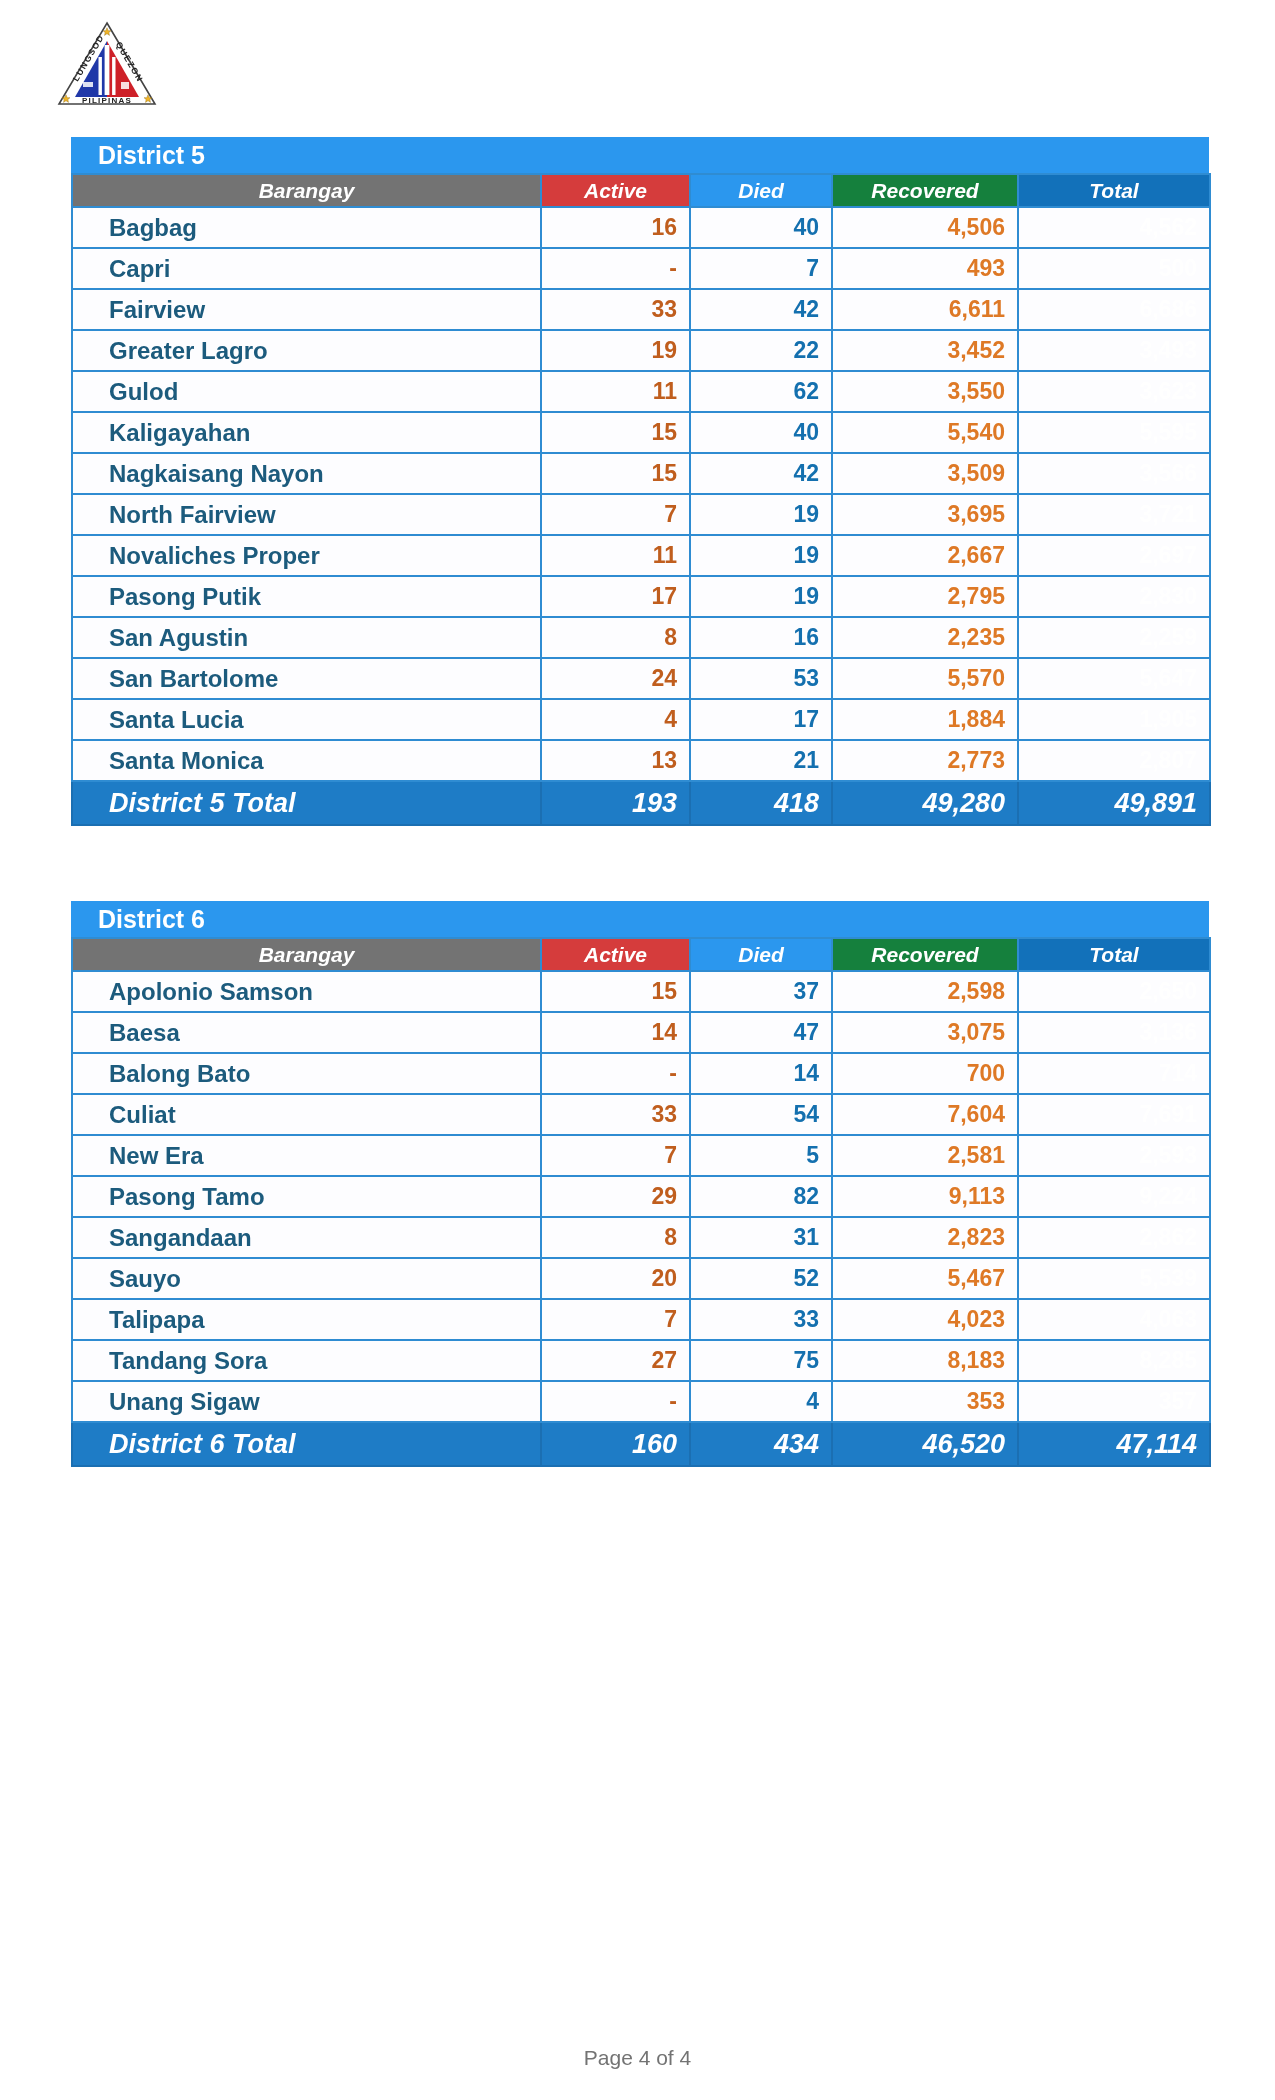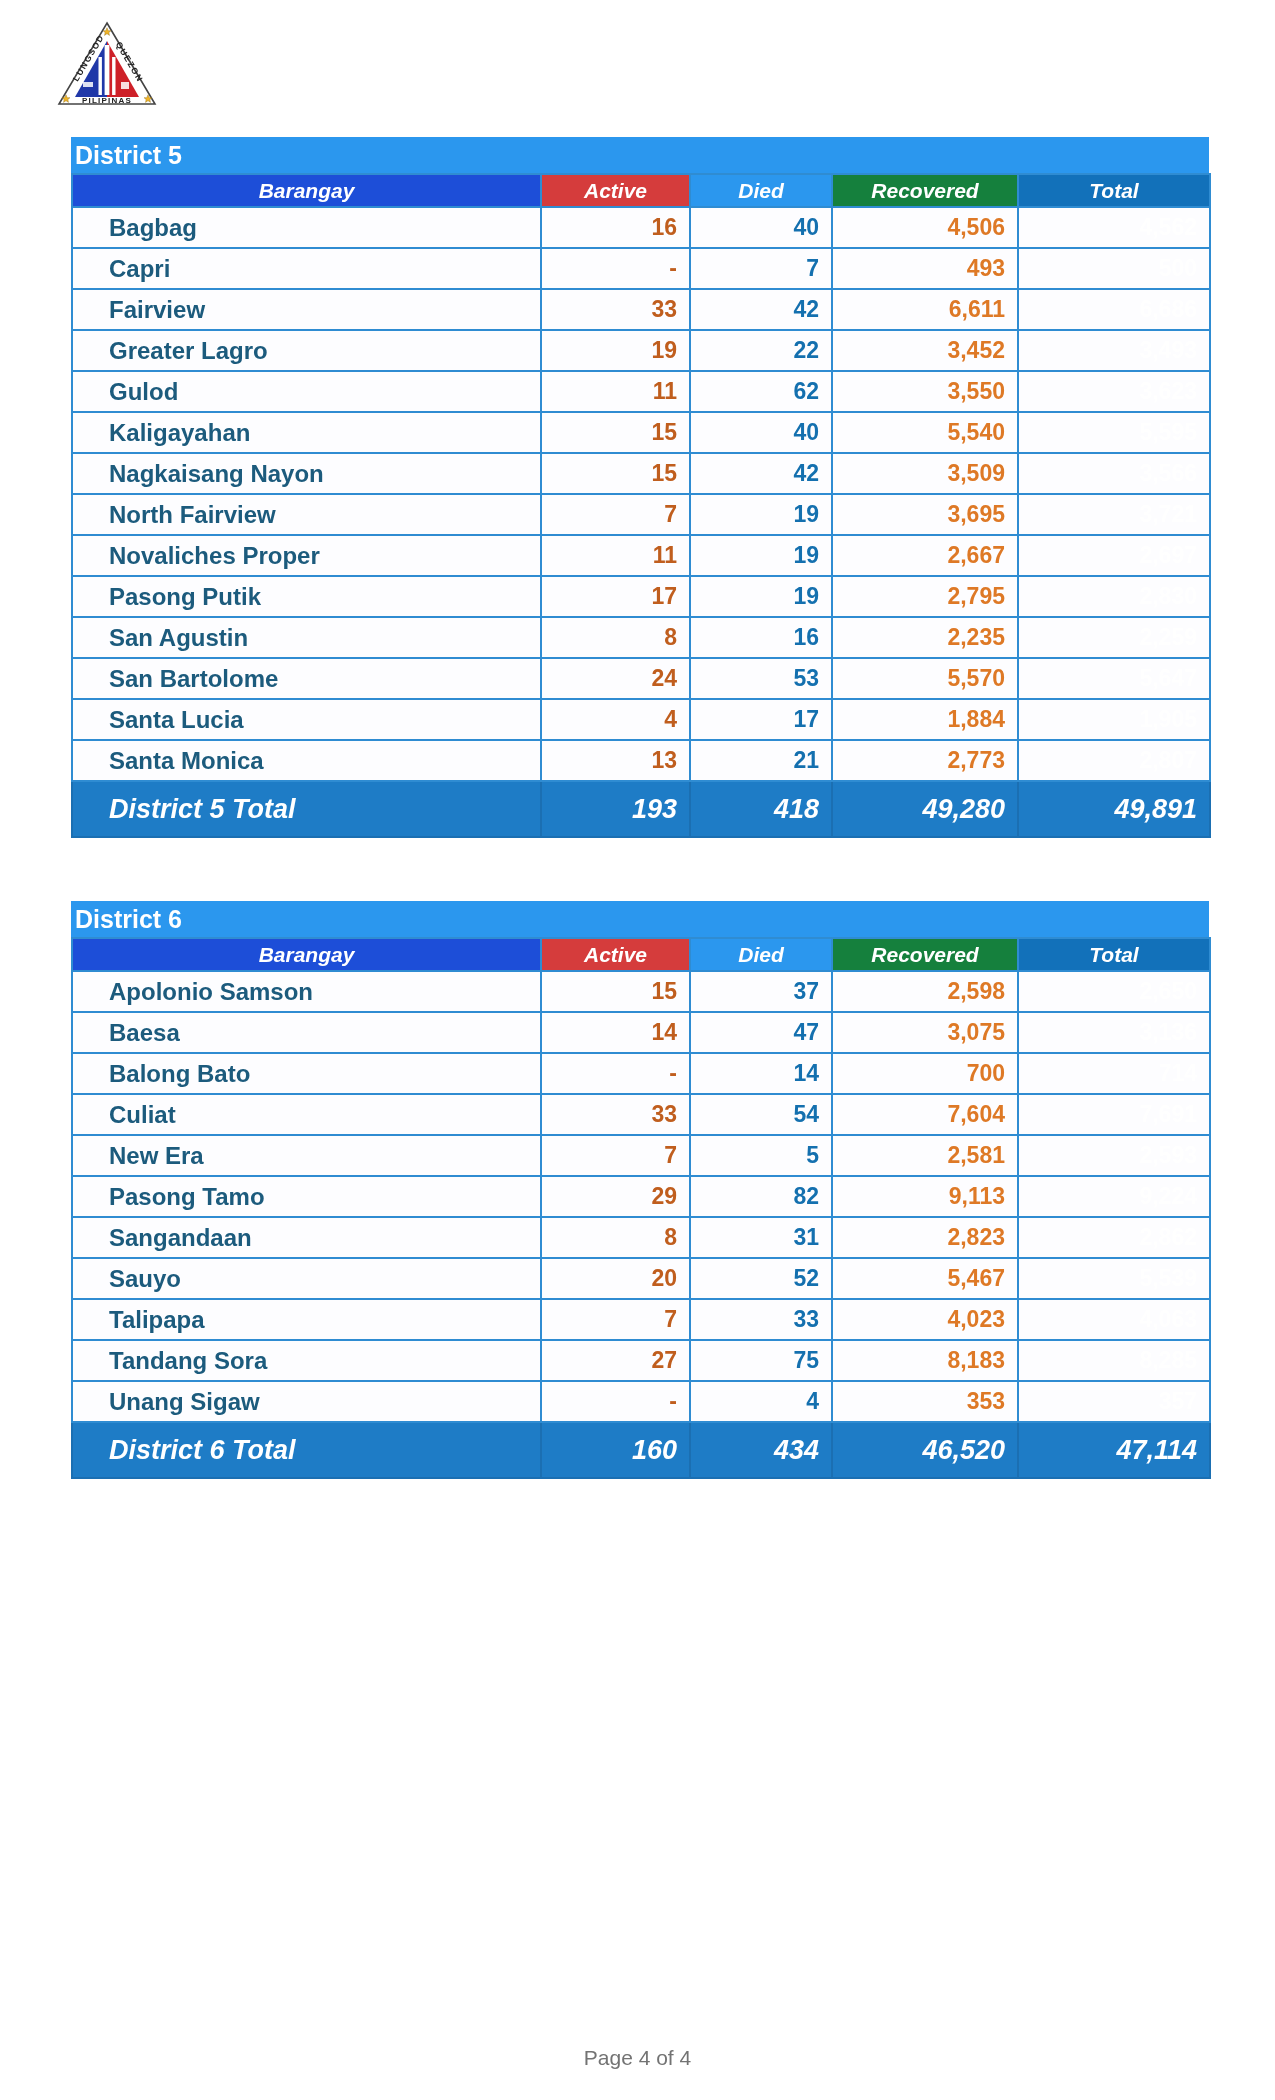--- a/index.html
+++ b/index.html
@@ -23,56 +23,56 @@
 
   
   .district-section { position:absolute; left:71px; width:1138px; }
   .section-d5 { top:137px; }
   .section-d6 { top:901px; }
 
   .district-banner {
     height:36px; line-height:36px;
     background:#2B97EE; color:#ffffff;
     font-size:25px; font-weight:bold;
-    padding-left:4px;
+    padding-left:27px;
     box-sizing:border-box;
   }
 
   table.covid-table {
     width:1138px; table-layout:fixed; border-collapse:collapse;
   }
   .covid-table th, .covid-table td {
     border:2px solid #2F8CD2;
     overflow:hidden; white-space:nowrap;
     box-sizing:border-box;
   }
   .covid-table thead th {
     height:33px;
     color:#ffffff; font-style:italic; font-weight:bold; font-size:21px;
     text-align:center; vertical-align:middle;
   }
-  th.col-barangay  { background:#1d4ed8; }
+  th.col-barangay  { background:#737373; }
   th.col-active    { background:#D53C3C; }
   th.col-died      { background:#2B97EE; }
   th.col-recovered { background:#15803d; }
   th.col-total     { background:#1271BA; }
 
   .covid-table tbody td { height:41px; background:#FDFDFF; vertical-align:middle; }
   td.cell-name {
     text-align:left; padding-left:36px;
     color:#1C5B7D; font-weight:bold; font-size:24px;
   }
   td.cell-num { text-align:right; padding-right:12px; font-weight:bold; font-size:23px; }
   td.cell-active    { color:#C05E1E; }
   td.cell-died      { color:#1470AF; }
   td.cell-recovered { color:#DE7926; }
   td.cell-total     { background:#1E7CC6; color:#ffffff; }
 
   tr.total-row td {
-    height:56px; background:#1E7CC6; color:#ffffff;
+    height:44px; background:#1E7CC6; color:#ffffff;
     font-style:italic; font-weight:bold;
     border-color:#1B6FB2;
   }
   tr.total-row td.cell-name { color:#ffffff; font-size:27px; }
   tr.total-row td.cell-num  { color:#ffffff; font-size:27px; }
 
   
   .page-footer {
     position:absolute; top:2046px; left:0; width:100%;
     text-align:center; font-size:21px; color:#737373;

